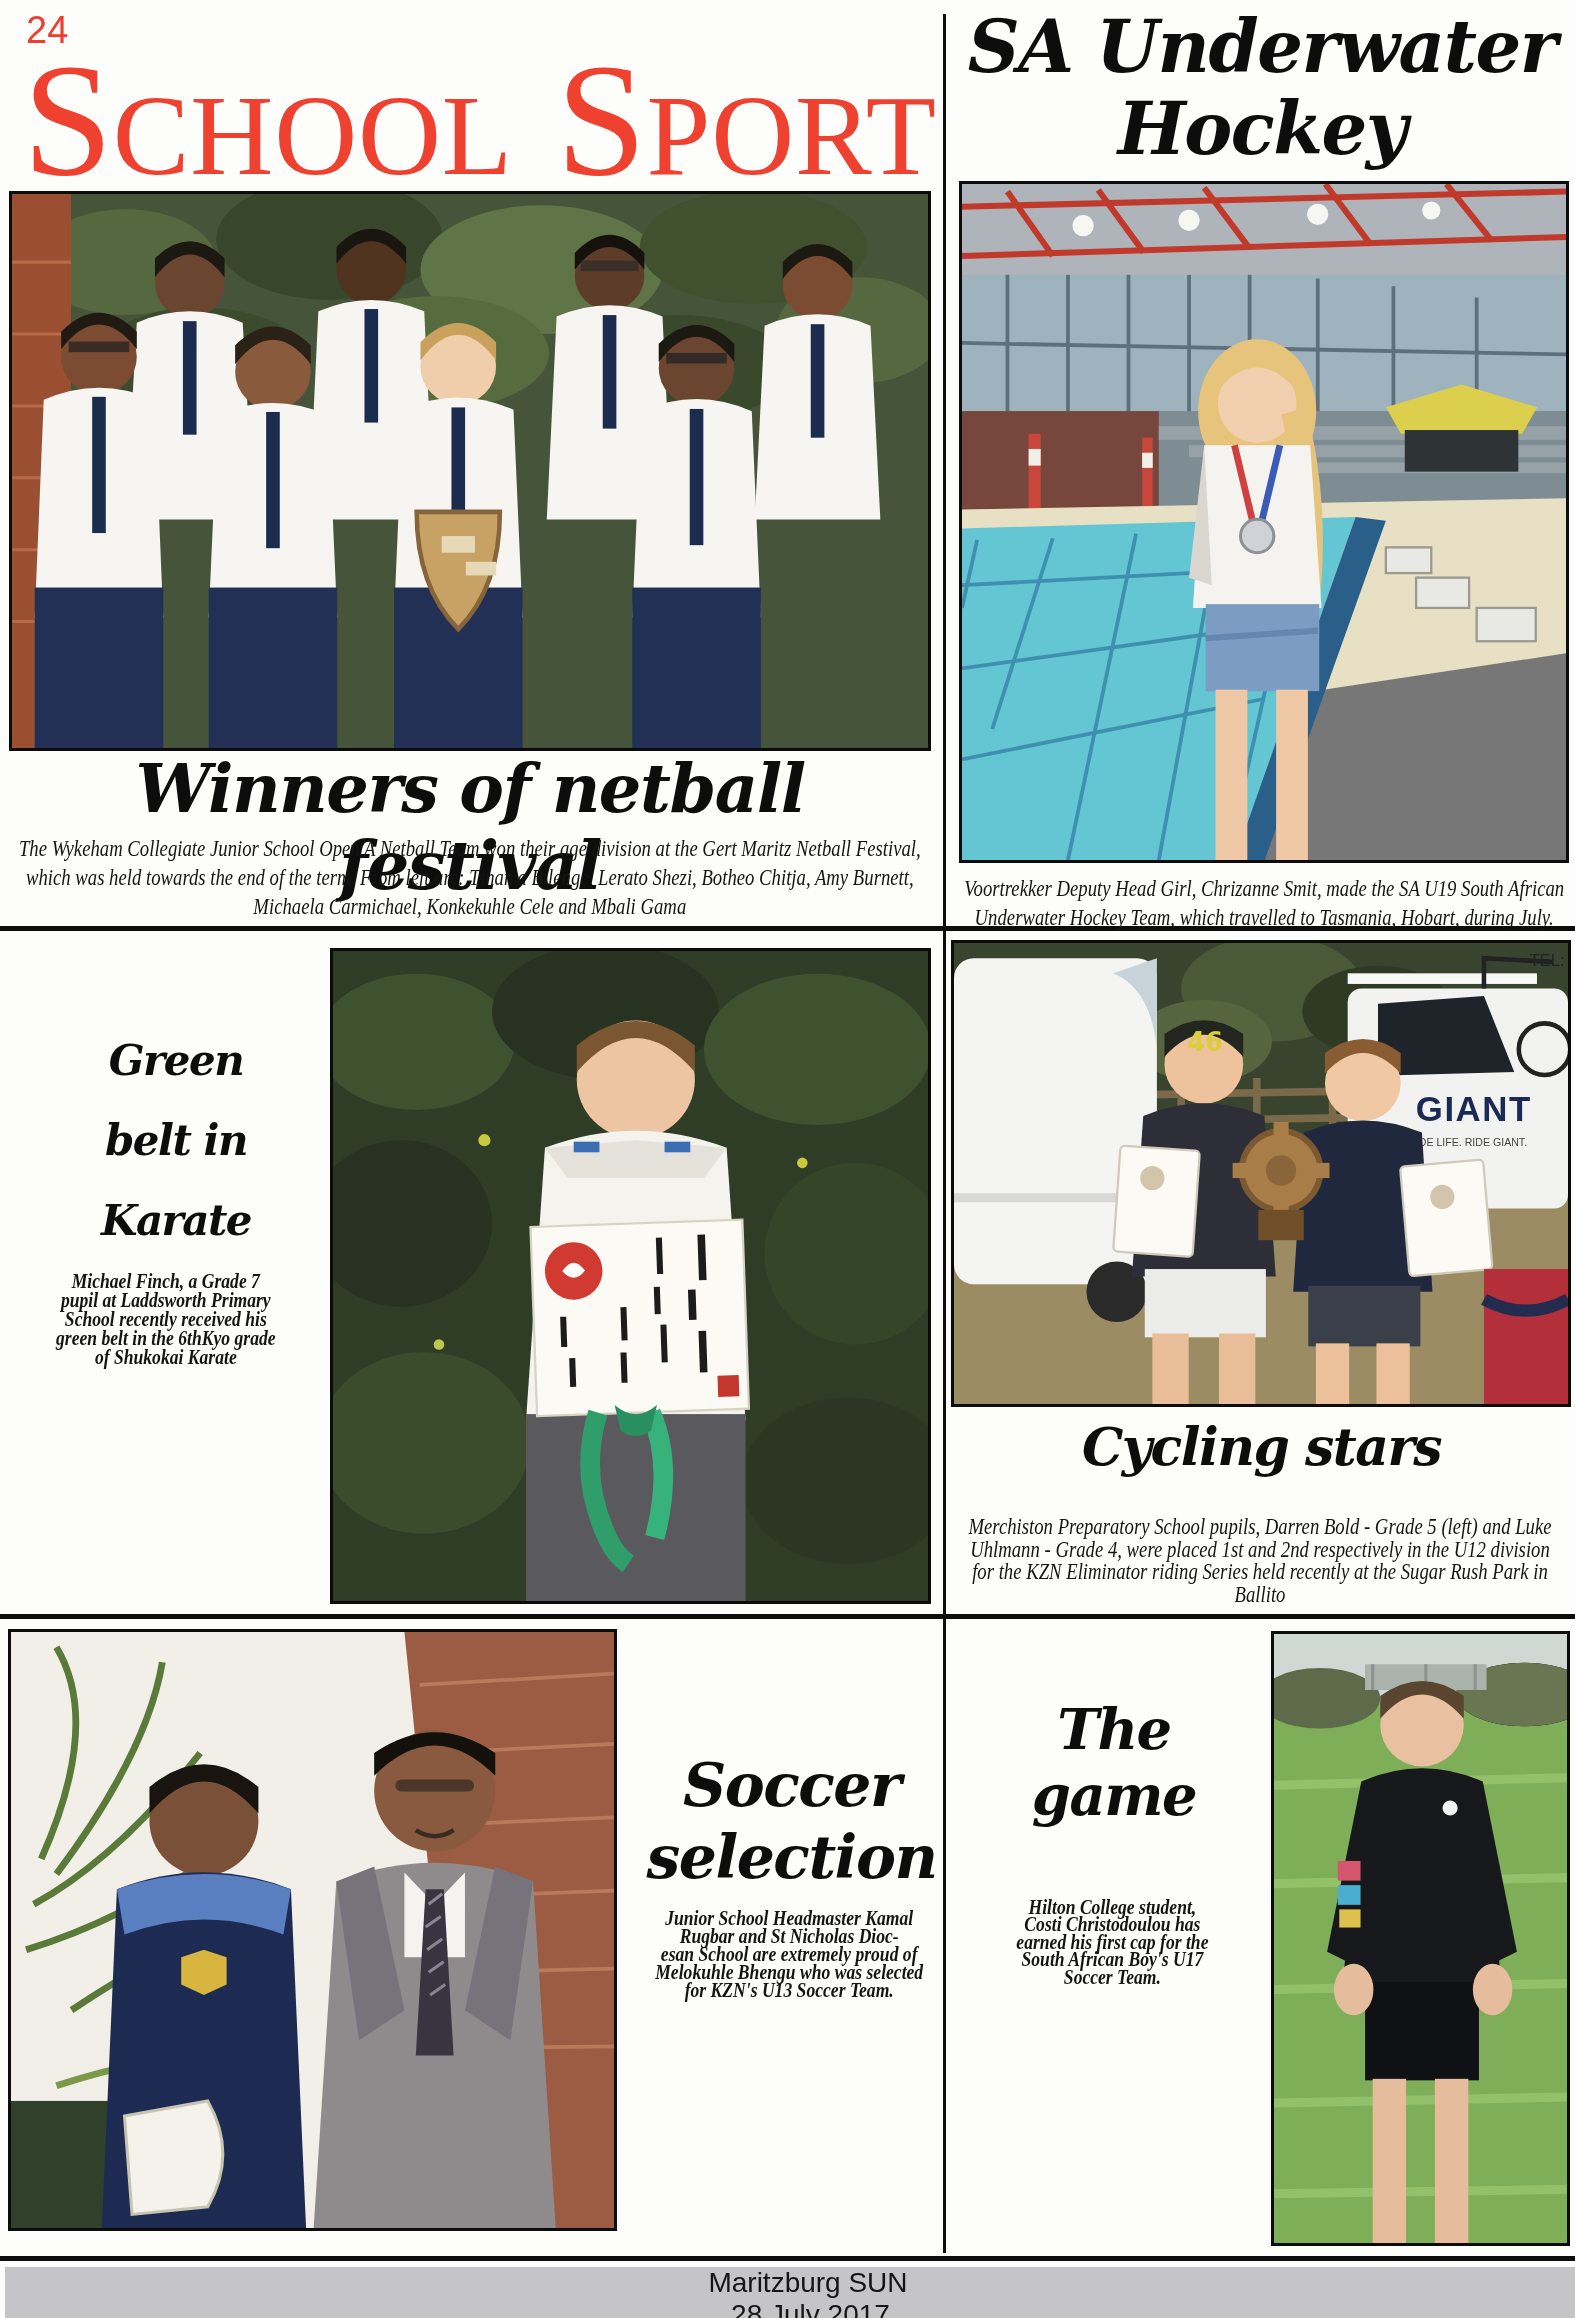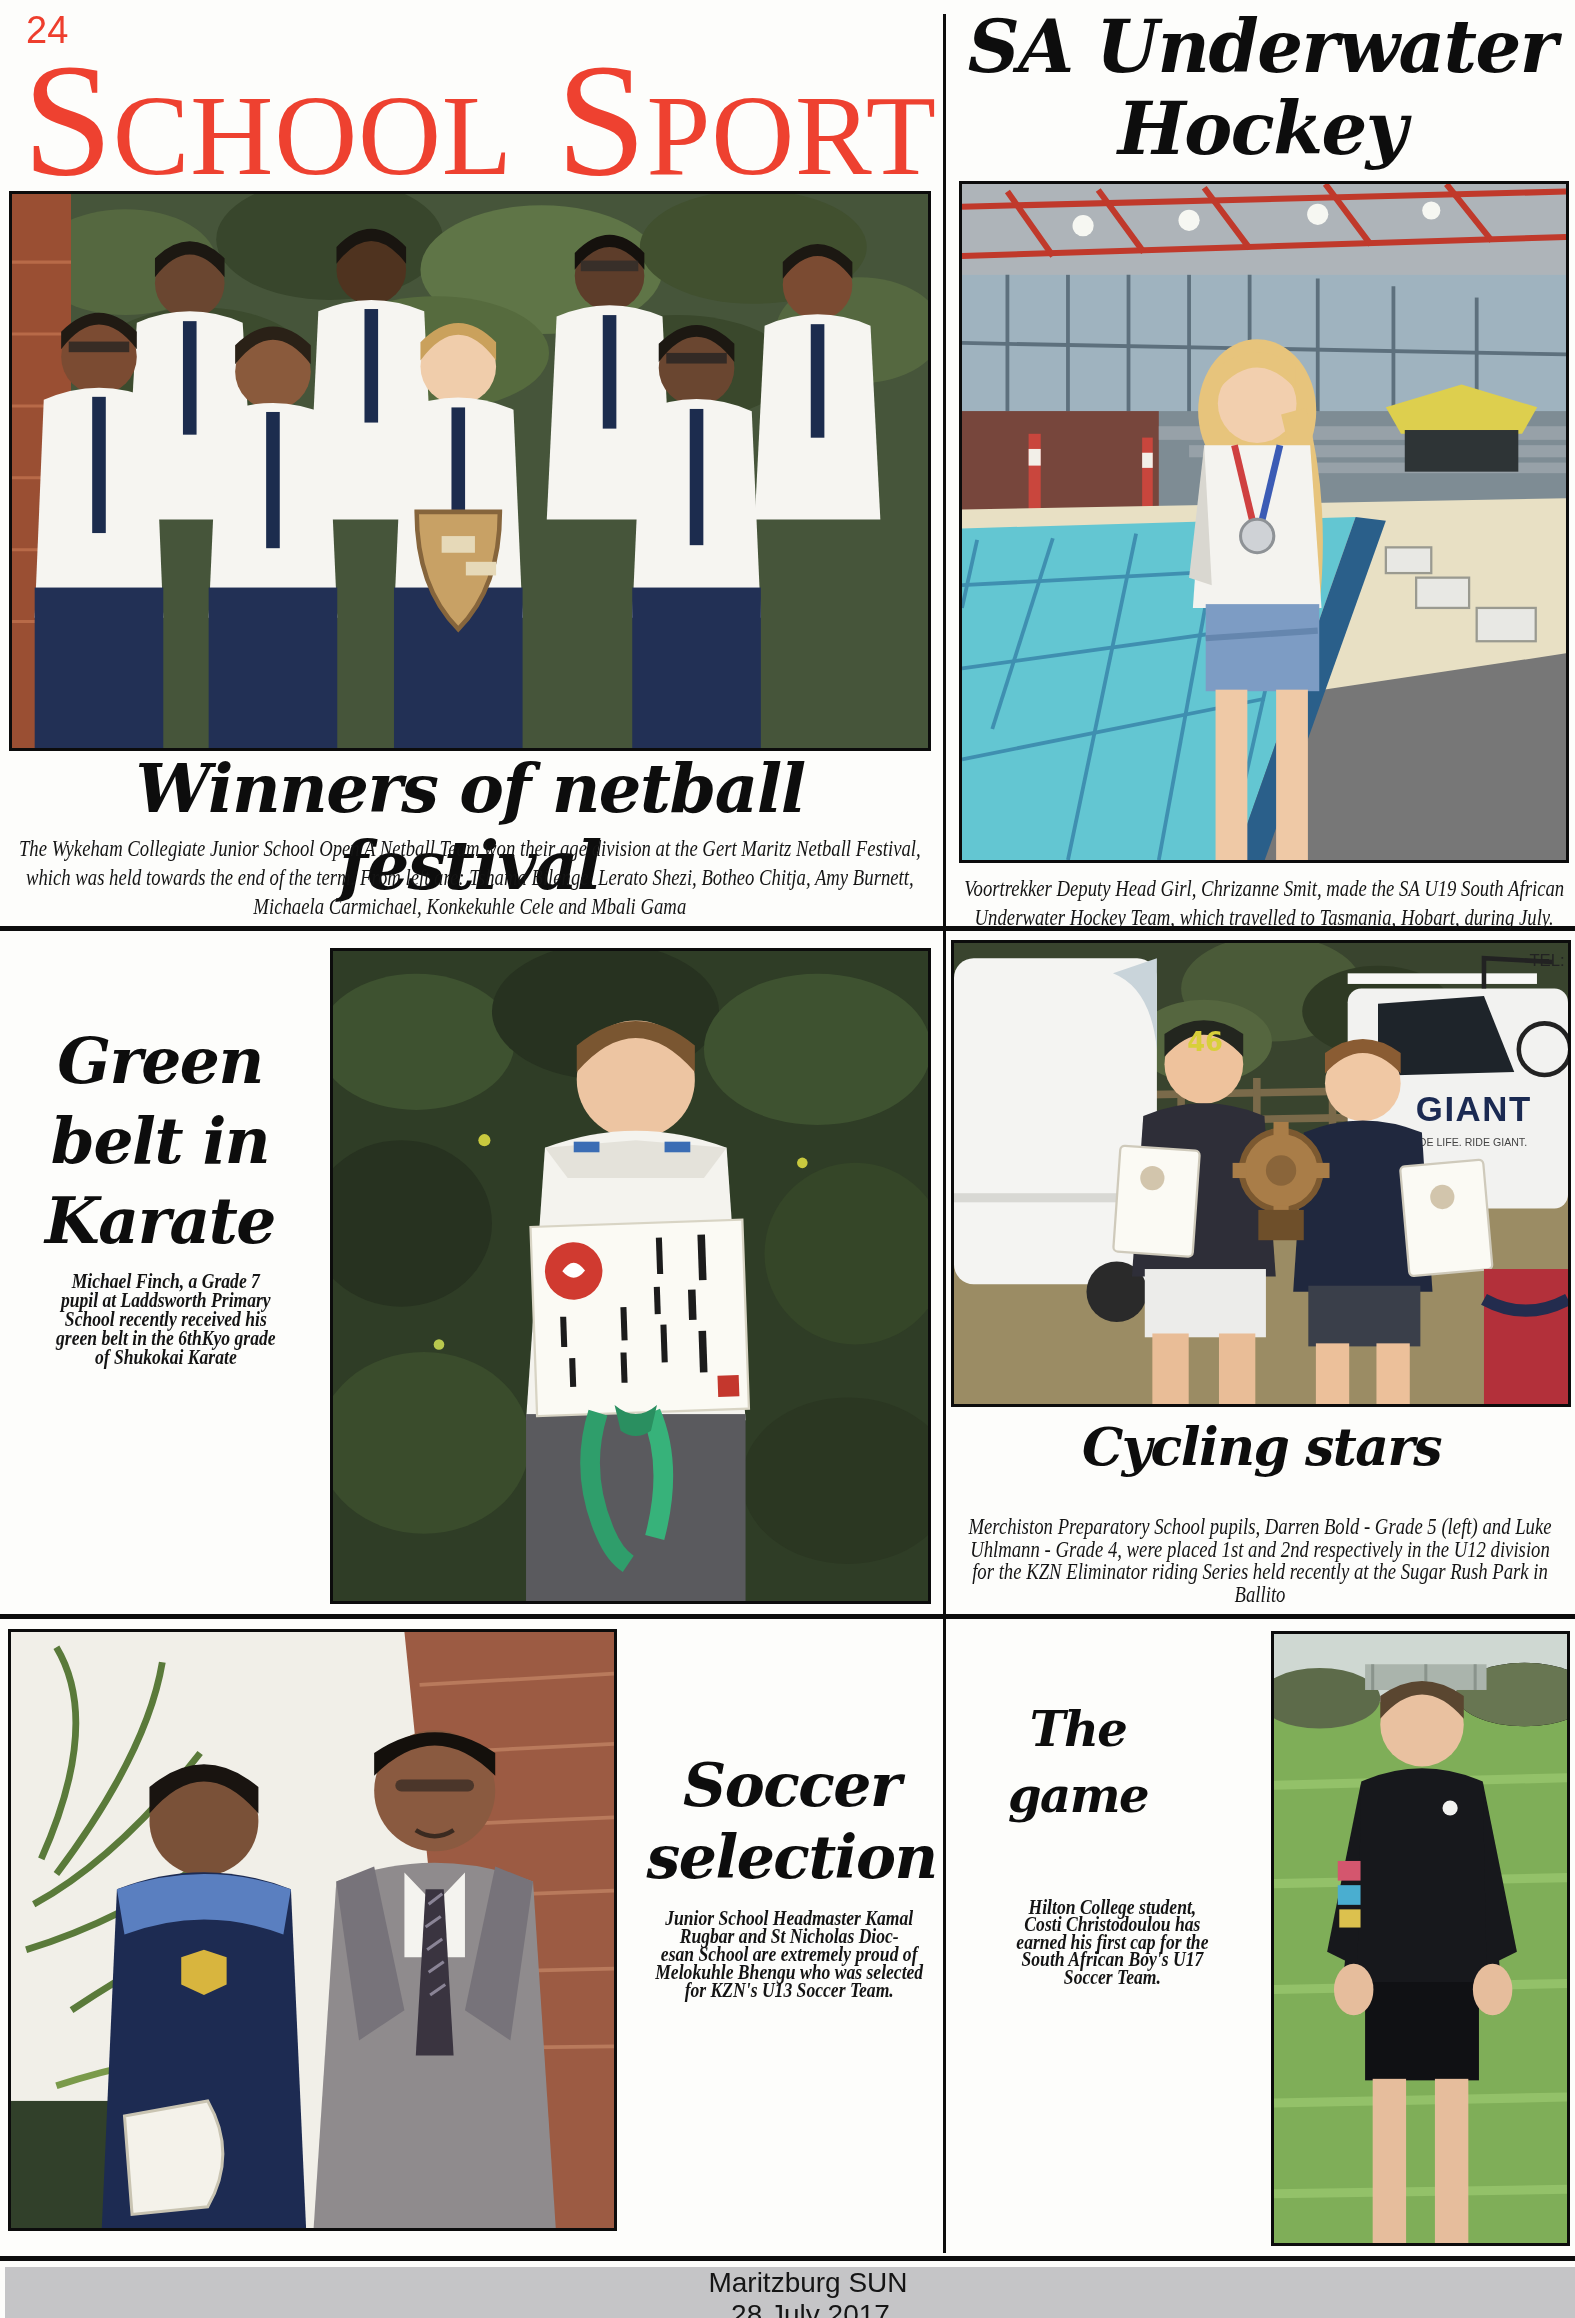--- a/index.html
+++ b/index.html
@@ -13,24 +13,24 @@
   .masthead{left:22.7px;top:39px;width:914px;height:145px;display:flex;align-items:baseline;
             color:#ee4130;font-family:"Liberation Serif",serif;line-height:1;white-space:nowrap;}
   .masthead .big{font-size:162px;}
   .masthead .small{font-size:115px;letter-spacing:0.8px;}
   .masthead .gap{display:inline-block;width:44px;}
 
   .script{font-family:"DejaVu Serif",serif;font-style:italic;font-weight:bold;
           color:#0d0d0d;text-align:center;letter-spacing:-1.5px;}
   .uw-headline{left:953px;top:6px;width:618px;font-size:72px;line-height:82px;}
   .netball-headline{left:0;top:750px;width:940px;font-size:67px;line-height:77px;}
-  .green-headline{left:0;top:1021px;width:320px;font-size:63px;line-height:80px;}
+  .green-headline{left:16px;top:1021px;width:320px;font-size:42px;line-height:80px;}
   .cycling-headline{left:952px;top:1404px;width:619px;font-size:52px;line-height:85px;}
   .soccer-headline{left:642px;top:1749px;width:299px;font-size:60px;line-height:72px;}
-  .beautiful-headline{left:918px;top:1696px;width:320px;font-size:48px;line-height:66px;}
+  .beautiful-headline{left:954px;top:1696px;width:320px;font-size:56px;line-height:66px;}
 
   .cap{font-style:italic;text-align:center;transform-origin:left top;transform:scaleX(0.8);
        color:#141414;}
   .cap-narrow{font-family:"Liberation Serif",serif;}
   .cap-bold{font-family:"Liberation Serif",serif;font-weight:bold;}
   .netball-caption{left:9px;top:834px;width:1152px;font-size:23.4px;line-height:29px;}
   .pool-caption{left:959px;top:874px;width:763px;font-size:23.4px;line-height:29px;}
   .karate-caption{left:11.3px;top:1271px;width:387px;font-size:22px;line-height:19px;}
   .cycling-caption{left:952px;top:1515px;width:770px;font-size:23.4px;line-height:22.7px;}
   .soccer-caption{left:638px;top:1909px;width:378px;font-size:22px;line-height:18px;}

